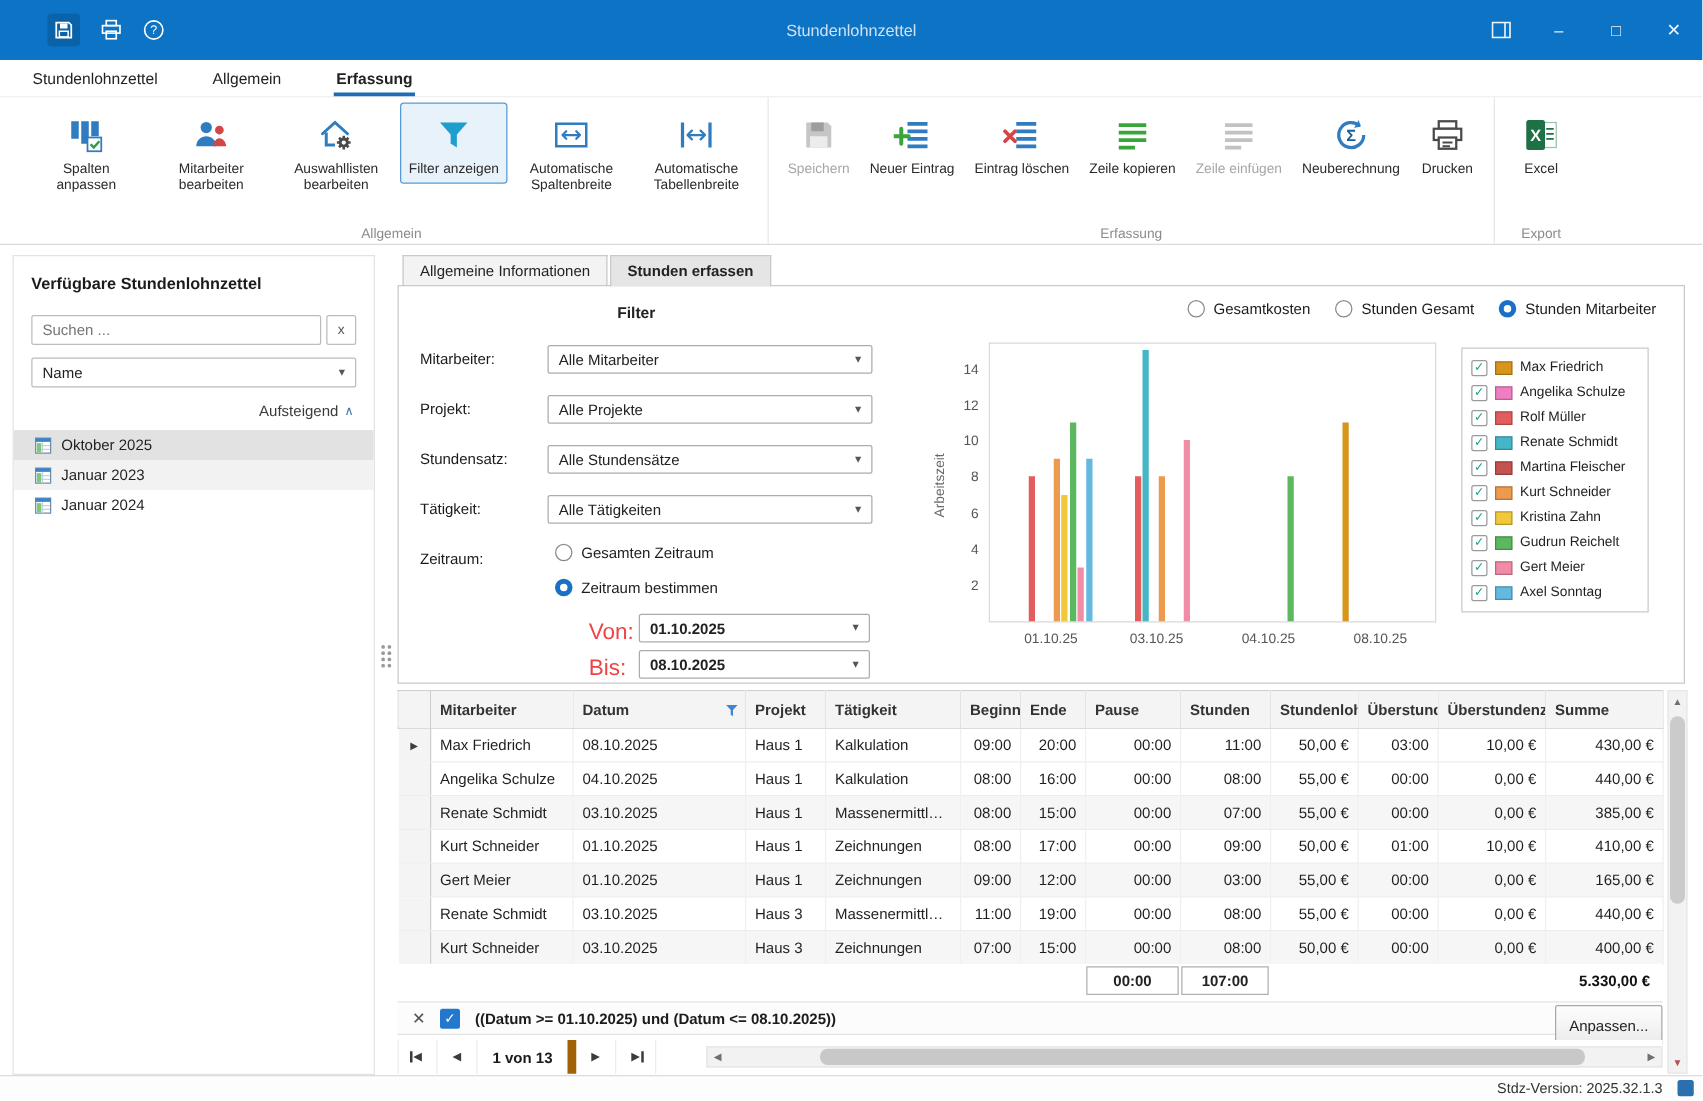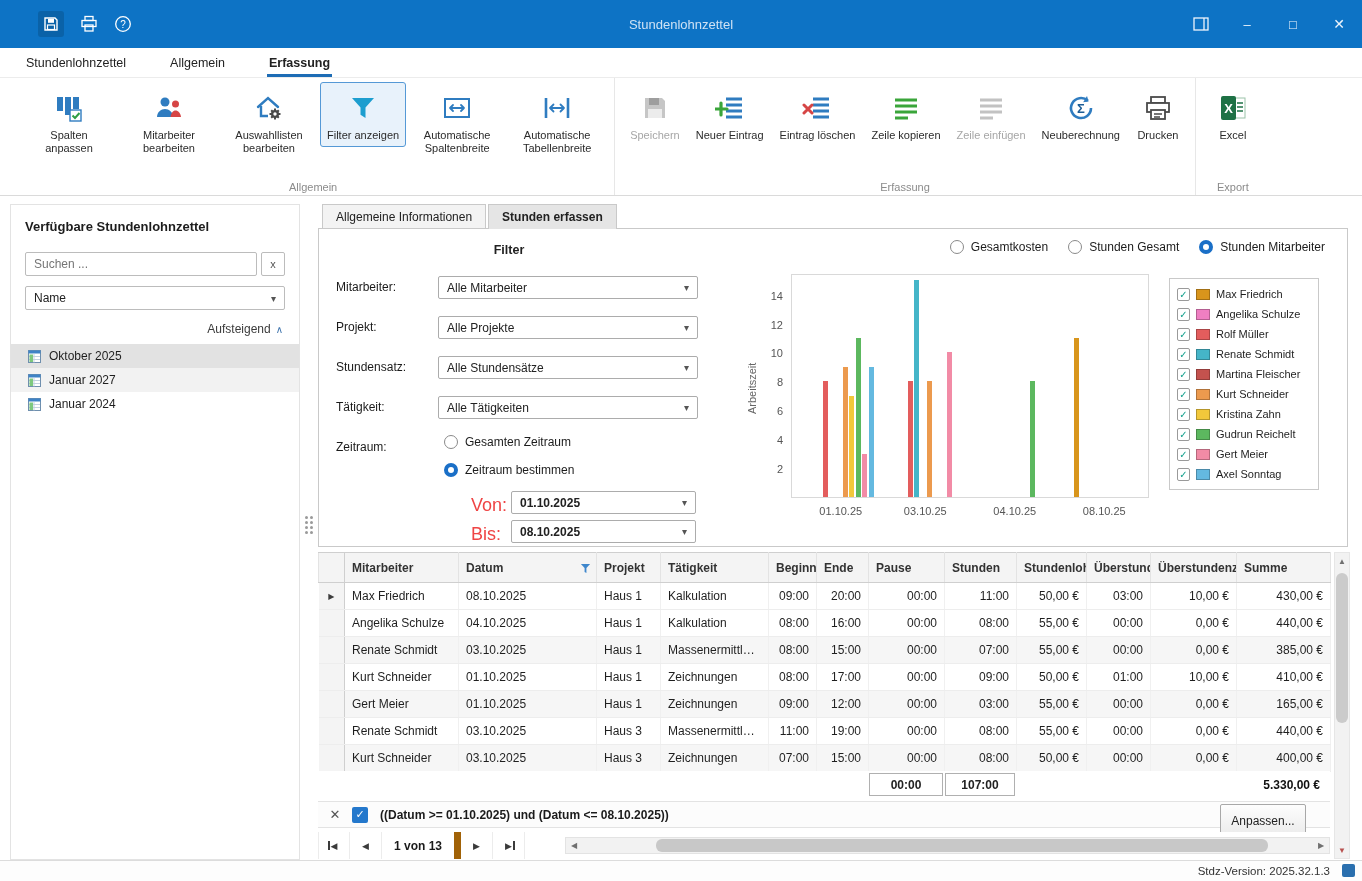--- a/index.html
+++ b/index.html
@@ -106,21 +106,21 @@
 .tf-box{position:absolute;top:2px;height:23px;border:1px solid #b0b0b0;background:#fff;display:flex;align-items:center;justify-content:center;font-weight:bold;font-size:12px;color:#222}
 .tf-pause{left:551px;width:74px}
 .tf-stunden{left:627px;width:70px}
 .tf-summe{position:absolute;top:2px;left:918px;width:92px;height:23px;display:flex;align-items:center;justify-content:flex-end;padding-right:8px;font-weight:bold;font-size:12px;color:#111}
 
 
 .fbar{position:absolute;left:0;top:597px;width:1012px;height:27px;background:#fcfcfc;border-top:1px solid #e3e3e3;border-bottom:1px solid #e3e3e3;display:flex;align-items:center}
 .fbar-x{width:34px;text-align:center;color:#555;font-size:13px}
 .fbar-check{width:16px;height:16px;background:#2478cc;border-radius:2px;color:#fff;font-size:11px;display:flex;align-items:center;justify-content:center;margin-right:12px}
 .fbar-text{font-weight:bold;font-size:12px;color:#1b1b1b}
-.fbar-btn{position:absolute;right:24px;top:2px;height:33px;width:86px;border:1px solid #a8a8a8;border-radius:2px;background:linear-gradient(#fdfdfd,#ebebeb);font:inherit;font-size:12px;color:#222}
+.fbar-btn{position:absolute;right:0;top:2px;height:33px;width:86px;border:1px solid #a8a8a8;border-radius:2px;background:linear-gradient(#fdfdfd,#ebebeb);font:inherit;font-size:12px;color:#222}
 
 
 .navbar{position:absolute;left:0;top:628px;width:1012px;height:27px;background:#fff;display:flex;align-items:center}
 .nav-btn{width:32px;height:100%;display:flex;align-items:center;justify-content:center;border-right:1px solid #ececec;color:#3b3b3b;font-size:9px;position:relative}
 .nav-first::before{content:"";position:absolute;left:9px;top:9px;bottom:9px;border-left:2px solid #3b3b3b}
 .nav-last::after{content:"";position:absolute;right:9px;top:9px;bottom:9px;border-left:2px solid #3b3b3b}
 .nav-pages{padding:0 12px;height:100%;display:flex;align-items:center;font-weight:bold;border-right:7px solid #a16207;font-size:12px}
 .nav-btn.b-l{border-left:1px solid #ececec}
 .hscroll{position:absolute;left:247px;right:0;top:5px;height:17px;background:#f2f2f2;border:1px solid #e3e3e3;display:flex;align-items:center}
 .hs-arrow{width:16px;text-align:center;color:#707070;font-size:8px}
@@ -388,21 +388,21 @@
         </div>
         <div class="side-item striped">
           <div class="side-ic">
             <svg width="15" height="15" viewBox="0 0 15 15">
               <rect x="1.5" y="1.5" width="12" height="12" fill="#fff" stroke="#6f8fae"></rect>
               <rect x="1.5" y="1.5" width="12" height="3" fill="#3f83c6"></rect>
               <path d="M2 7.5h11M2 10.5h11M7 4.5v9" stroke="#c3d2e0" stroke-width="1"></path>
               <rect x="2.5" y="5.5" width="3.5" height="7.5" fill="#7ec87e"></rect>
             </svg>
           </div>
-          <div class="side-label">Januar 2027</div>
+          <div class="side-label">Januar 2023</div>
         </div>
         <div class="side-item">
           <div class="side-ic">
             <svg width="15" height="15" viewBox="0 0 15 15">
               <rect x="1.5" y="1.5" width="12" height="12" fill="#fff" stroke="#6f8fae"></rect>
               <rect x="1.5" y="1.5" width="12" height="3" fill="#3f83c6"></rect>
               <path d="M2 7.5h11M2 10.5h11M7 4.5v9" stroke="#c3d2e0" stroke-width="1"></path>
               <rect x="2.5" y="5.5" width="3.5" height="7.5" fill="#7ec87e"></rect>
             </svg>
           </div>

